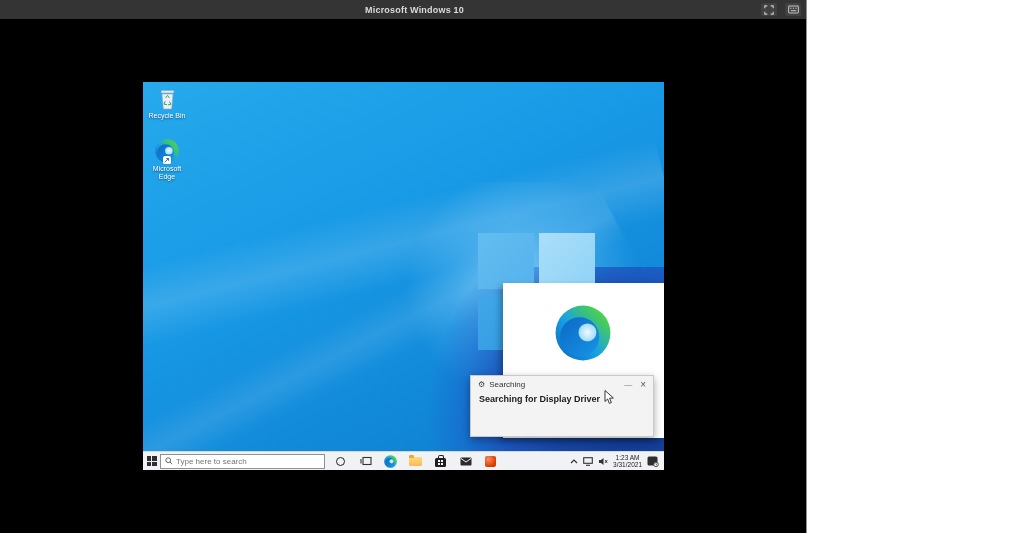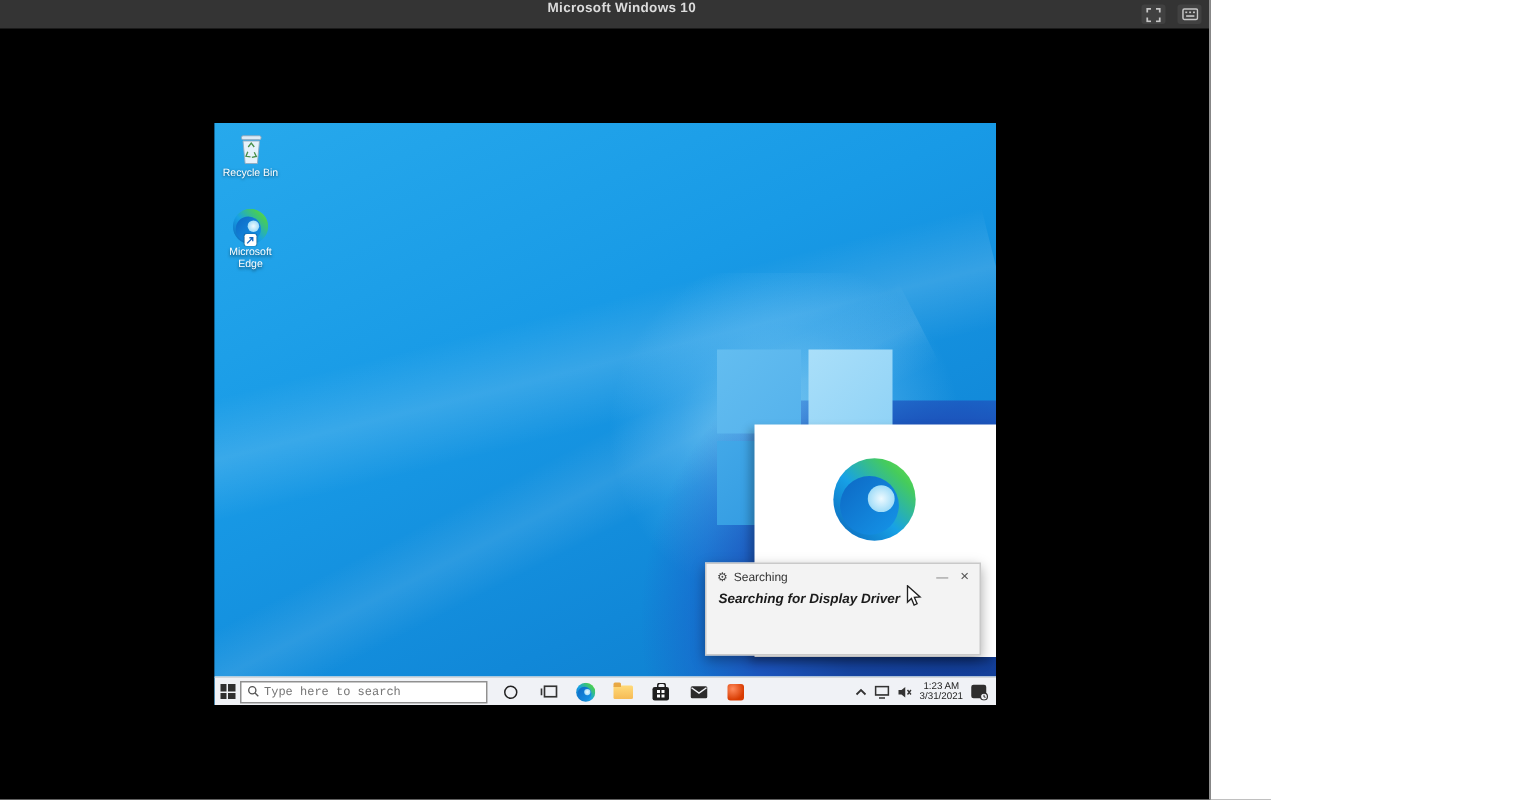--- a/index.html
+++ b/index.html
@@ -1,20 +1,20 @@
 <!DOCTYPE html>
 <html><head>
 <meta charset="utf-8">
 <style>
   * { margin:0; padding:0; box-sizing:border-box; }
   html,body { width:1024px; height:533px; background:#ffffff; font-family:"Liberation Sans", sans-serif; overflow:hidden; }
 
   
   .vm-window { position:absolute; left:0; top:0; width:807px; height:533px; background:#000; border-right:1px solid #8f8f8f; }
-  .vm-titlebar { position:absolute; left:0; top:0; width:100%; height:19px; background:#343434; display:flex; justify-content:center;padding-left:23px; }
+  .vm-titlebar { position:absolute; left:0; top:0; width:100%; height:19px; background:#343434; display:flex; align-items:center; justify-content:center;padding-left:23px; }
   .vm-title { font-size:9px; font-weight:bold; color:#dcdcdc; letter-spacing:.2px; }
   .vm-controls { position:absolute; right:5px; top:3px; display:flex; gap:8px; }
   .vm-btn { width:16px; height:13px; background:#414141; border-radius:2px; display:flex; align-items:center; justify-content:center; cursor:pointer; }
 
   
   .screen { position:absolute; left:143px; top:82px; width:521px; height:388px; overflow:hidden; background:#1595e4; }
 
   .wallpaper { position:absolute; inset:0; background:linear-gradient(155deg, #27a9ec 0%, #189ae6 38%, #1188d8 72%, #0d79c8 100%); }
   .beam1 { position:absolute; left:-90px; top:130px; width:620px; height:80px; transform:rotate(-14deg);
            background:linear-gradient(to bottom, rgba(255,255,255,0) 0%, rgba(255,255,255,0.14) 50%, rgba(255,255,255,0) 100%); }
@@ -48,33 +48,33 @@
 
   
   .toast { position:absolute; left:327px; top:293px; width:184px; height:62px; background:#f3f3f3;
            border:1px solid #c9c9c9; box-shadow:0 3px 8px rgba(0,0,0,.35); }
   .toast-header { display:flex; align-items:center; padding:4px 7px 2px 7px; }
   .toast-gear { font-size:8px; color:#444; margin-right:4px; line-height:8px; }
   .toast-app { font-size:8px; color:#333; }
   .toast-sp { flex:1; }
   .toast-min { font-size:8px; color:#777; margin-right:8px; cursor:pointer; }
   .toast-close { font-size:10px; color:#555; cursor:pointer; line-height:8px; }
-  .toast-title { font-size:9px; font-weight:bold; color:#1b1b1b; margin:3px 8px 1px 8px;font-style:italic; }
+  .toast-title { font-size:9px; font-weight:bold; color:#1b1b1b; margin:3px 8px 1px 8px; }
   .toast-body { font-size:7.5px; line-height:9.5px; color:#6d6d6d; margin:0 8px; }
 
   
   .taskbar { position:absolute; left:0; top:369px; width:521px; height:19px; background:#f0f2f6;
              border-top:1px solid #d4d7db; display:flex; align-items:center; }
   .start-btn { width:17px; height:100%; display:flex; align-items:center; justify-content:center; cursor:pointer; }
   .start-glyph { width:10px; height:10px; display:grid; grid-template-columns:1fr 1fr; grid-template-rows:1fr 1fr; gap:1px; }
   .start-glyph div { background:#2f2f2f; }
   .searchbox { width:165px; height:15px; background:#fff; border:1px solid #909090; display:flex; align-items:center;
                padding:0 4px; }
   .searchbox input { border:none; outline:none; background:transparent; font-size:8px; color:#444; width:140px;
-                     font-family:Liberation Mono, monospace; }
+                     font-family:Liberation Sans, sans-serif; }
   .tb-apps { display:flex; margin-left:3px; }
   .tb-slot { width:25px; height:19px; display:flex; align-items:center; justify-content:center; cursor:pointer; }
   .cortana-ring { width:9px; height:9px; border:1.4px solid #222; border-radius:50%; }
   .folder { position:relative; width:13px; height:9px; background:linear-gradient(#ffda79,#f6bb55); border-radius:1px; }
   .folder::before { content:""; position:absolute; left:0; top:-2px; width:5px; height:3px; background:#e8a844; border-radius:1px 1px 0 0; }
   .store { position:relative; width:11px; height:9px; background:#1f1f1f; border-radius:1.5px; margin-top:2px; }
   .store::before { content:""; position:absolute; left:3px; top:-3px; width:4px; height:3px; border:1px solid #1f1f1f; border-bottom:none; border-radius:2px 2px 0 0; }
   .store .wg { position:absolute; left:3px; top:2px; width:5px; height:5px; display:grid; grid-template-columns:1fr 1fr; grid-template-rows:1fr 1fr; gap:1px; }
   .store .wg div { background:#fff; }
   .office { width:11px; height:11px; border-radius:2px; background:radial-gradient(circle at 32% 30%, #ff8a5c, #d83b01 70%); }

